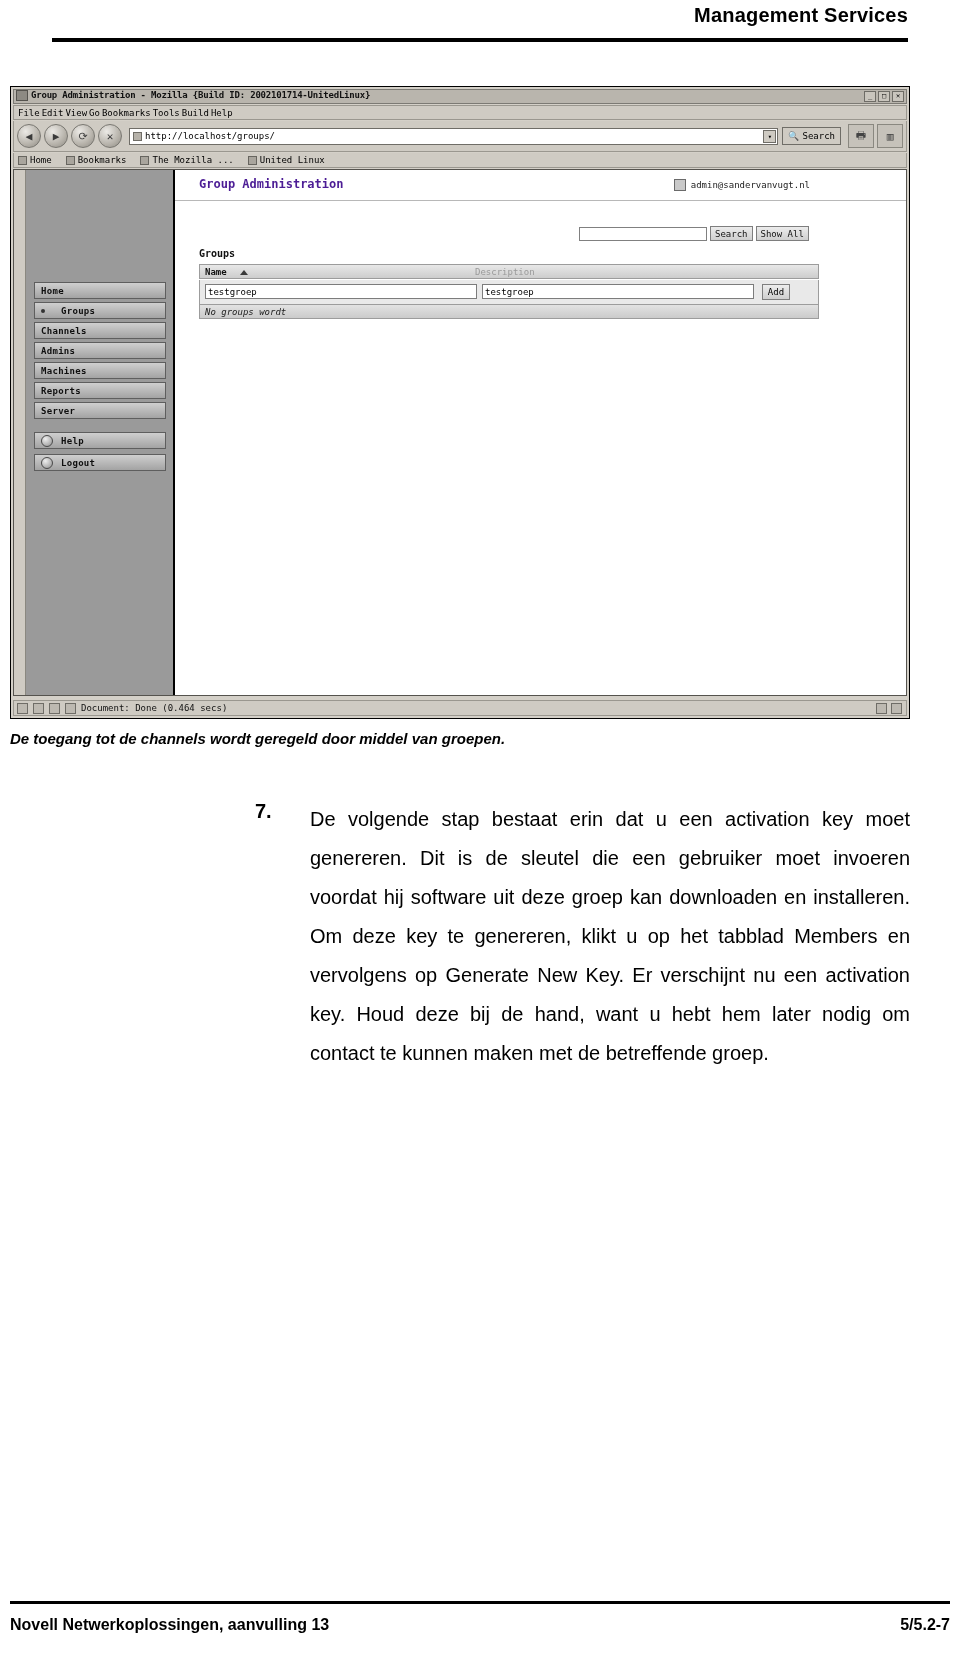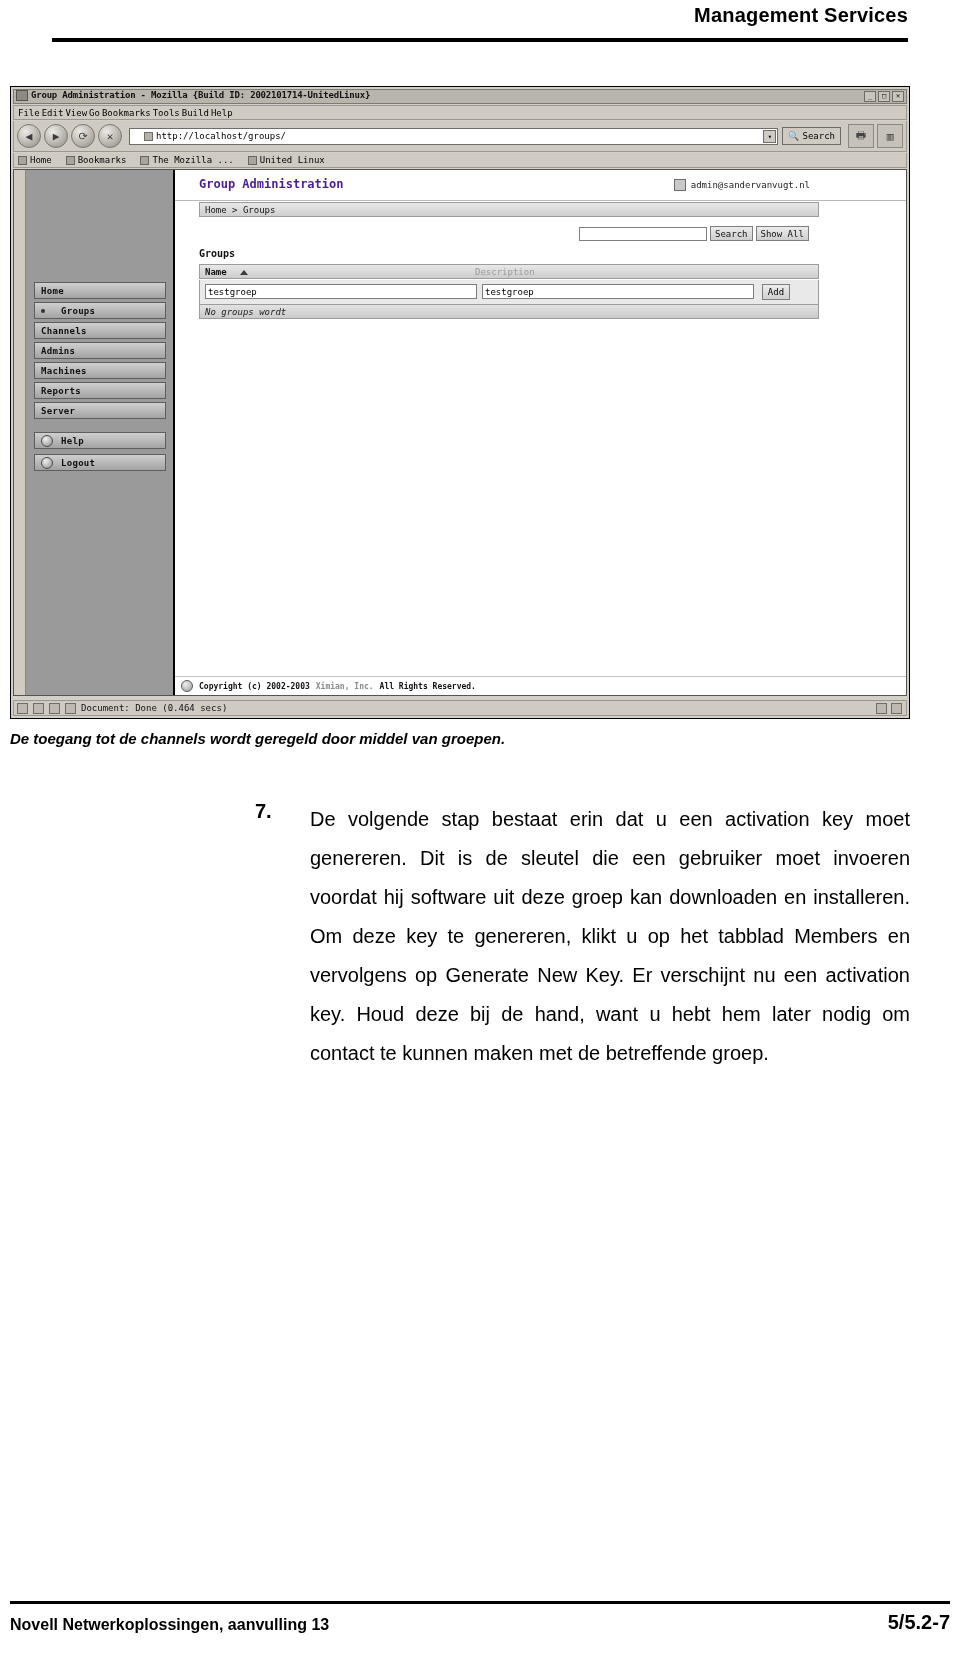--- a/index.html
+++ b/index.html
@@ -139,21 +139,21 @@
   }
   .urlbar {
     flex: 1;
     height: 17px;
     background: #fff;
     border: 1px solid #6f6d67;
     box-sizing: border-box;
     margin: 0 4px;
     display: flex;
     align-items: center;
-    padding-left: 14px;
+    padding-left: 3px;
     font-size: 9px;
     position: relative;
   }
   .urlbar .lock {
     width: 9px; height: 9px;
     margin-right: 3px;
     background: #b6b2aa;
     border: 1px solid #6f6d67;
     box-sizing: border-box;
   }
@@ -554,21 +554,21 @@
     position: absolute;
     left: 10px;
     bottom: 22px;
     font-size: 16px;
     font-weight: bold;
   }
   .page-footer .right {
     position: absolute;
     right: 10px;
     bottom: 22px;
-    font-size: 20px;
+    font-size: 16px;
     font-weight: bold;
   }
 </style>
 </head>
 <body>
 
 <div class="page-header">
   <div class="title">Management Services</div>
   <div class="rule"></div>
 </div>
@@ -671,21 +671,20 @@
     </div>
 
     <div class="sc-main">
       <div class="app-header"></div>
       <div class="app-title">Group Administration</div>
       <div class="app-user">
         <span class="uico"></span>
         <span>admin@sandervanvugt.nl</span>
       </div>
 
-      <div class="breadcrumb">Home &gt; Groups</div>
 
       <div class="search-row">
         <input value="" style="">
         <div class="smallbtn">Search</div>
         <div class="smallbtn">Show All</div>
       </div>
 
       <div class="panel-title">Groups</div>
 
       <div class="tbl-head">
@@ -695,26 +694,20 @@
       </div>
 
       <div class="tbl-row">
         <input class="f1" value="testgroep" style="">
         <input class="f2" value="testgroep" style="">
         <div class="addbtn">Add</div>
       </div>
 
       <div class="tbl-empty">No groups wordt</div>
 
-      <div class="footer-copy">
-        <span class="cico"></span>
-        <span>Copyright (c) 2002-2003</span>
-        <span class="grey">Ximian, Inc.</span>
-        <span>All Rights Reserved.</span>
-      </div>
     </div>
   </div>
 
   <div class="sc-status">
     <span class="sq"></span>
     <span class="sq"></span>
     <span class="sq"></span>
     <span class="sq"></span>
     <span>Document: Done (0.464 secs)</span>
     <span class="right">

